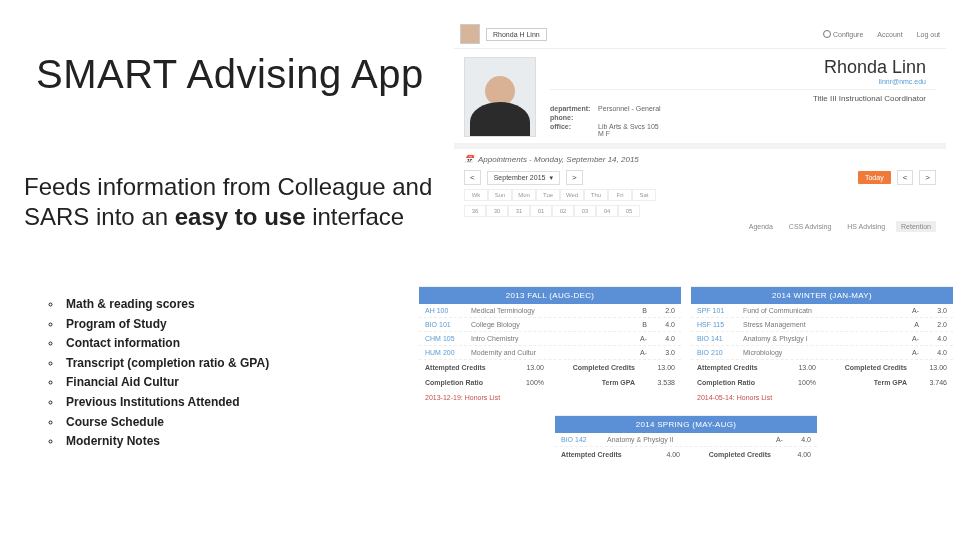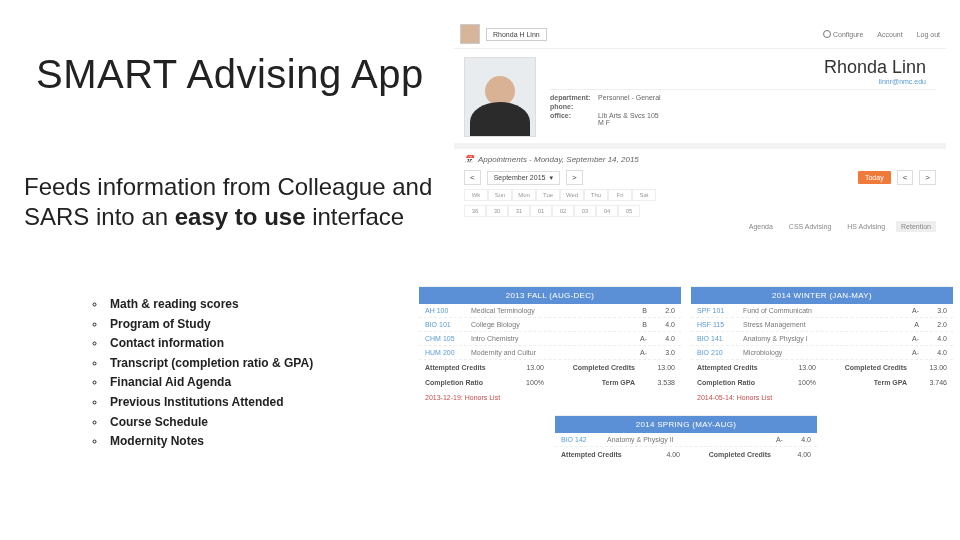--- a/index.html
+++ b/index.html
@@ -4,21 +4,21 @@
 <style>
   * { box-sizing: border-box; margin: 0; padding: 0; }
   html, body { width: 960px; height: 540px; font-family: "Segoe UI", Arial, sans-serif; background: #fff; color: #222; overflow: hidden; }
   .slide { position: relative; width: 960px; height: 540px; border-radius: 17px; }
 
   
   .title { position: absolute; left: 36px; top: 52px; font-size: 40px; font-weight: 300; font-family: "Segoe UI Light","Segoe UI",Arial,sans-serif; letter-spacing: 0.5px; }
   .subtitle { position: absolute; left: 24px; top: 172px; width: 410px; font-size: 24px; font-weight: 400; line-height: 1.25; font-family: "Segoe UI Light","Segoe UI",Arial,sans-serif;}
   .subtitle b { font-weight: 700; font-family: "Segoe UI",Arial,sans-serif;}
   .bullets { position: absolute; left: 62px; top: 295px; list-style: circle; font-size: 12px; line-height: 1.55; font-weight: 600; }
-  .bullets li { margin-bottom: 1px; padding-left: 4px; margin-left: 44px;}
+  .bullets li { margin-bottom: 1px; padding-left: 4px;}
   .bullets li::marker { font-size: 10px; }
 
   
   .mock { position: absolute; left: 454px; top: 20px; width: 492px; height: 500px; background: #fff; font-size: 8px; color: #444; }
   .mock .topbar { display:flex; align-items:center; gap:6px; padding:4px 6px; border-bottom:1px solid #eee; }
   .mock .topbar .mini-avatar { width:20px; height:20px; background:#d7b59a; border:1px solid #ccc; }
   .mock .topbar .searchname { border:1px solid #ccc; padding:2px 6px; font-size:7px; background:#fff; }
   .mock .topbar .spacer { flex:1; }
   .mock .topbar .toplink { font-size:7px; color:#777; margin-left:8px; display:flex; align-items:center; gap:2px;}
   .mock .topbar .gear { width:8px;height:8px;border:1px solid #777;border-radius:50%; }
@@ -81,21 +81,21 @@
 
   <div class="subtitle">
     <span>Feeds information from Colleague and SARS into an </span><b>easy to use</b><span> interface</span>
   </div>
 
   <ul class="bullets">
     <li>Math &amp; reading scores</li>
     <li>Program of Study</li>
     <li>Contact information</li>
     <li>Transcript (completion ratio &amp; GPA)</li>
-    <li>Financial Aid Agenda</li>
+    <li>Financial Aid Cultur</li>
     <li>Previous Institutions Attended</li>
     <li>Course Schedule</li>
     <li>Modernity Notes</li>
   </ul>
 
   <div class="mock">
     <div class="topbar">
       <div class="mini-avatar"></div>
       <div class="searchname">Rhonda H Linn</div>
       <div class="spacer"></div>
@@ -108,20 +108,21 @@
     </div>
 
     <div class="profile">
       <div class="photo">
           <div class="portrait"></div>
         </div>
       <div class="info">
         <div class="pname">Rhonda Linn</div>
         <div class="phandle">linnr@nmc.edu</div>
         <hr>
+        <div class="role">Title III Instructional Coordinator</div>
         <div class="kv">
             <div class="k">department:</div>
             <div>Personnel - General</div>
           </div>
         <div class="kv">
             <div class="k">phone:</div>
             <div></div>
           </div>
         <div class="kv">
             <div class="k">office:</div>

